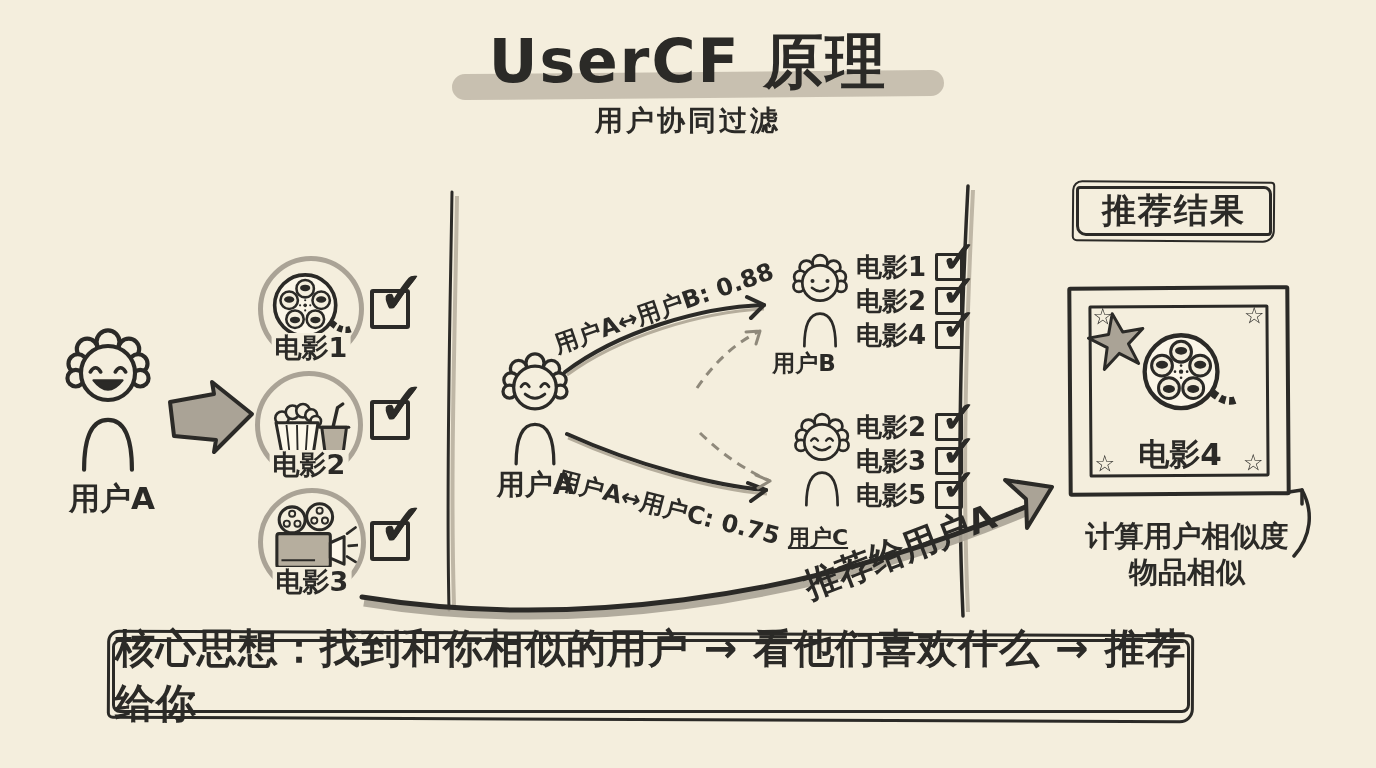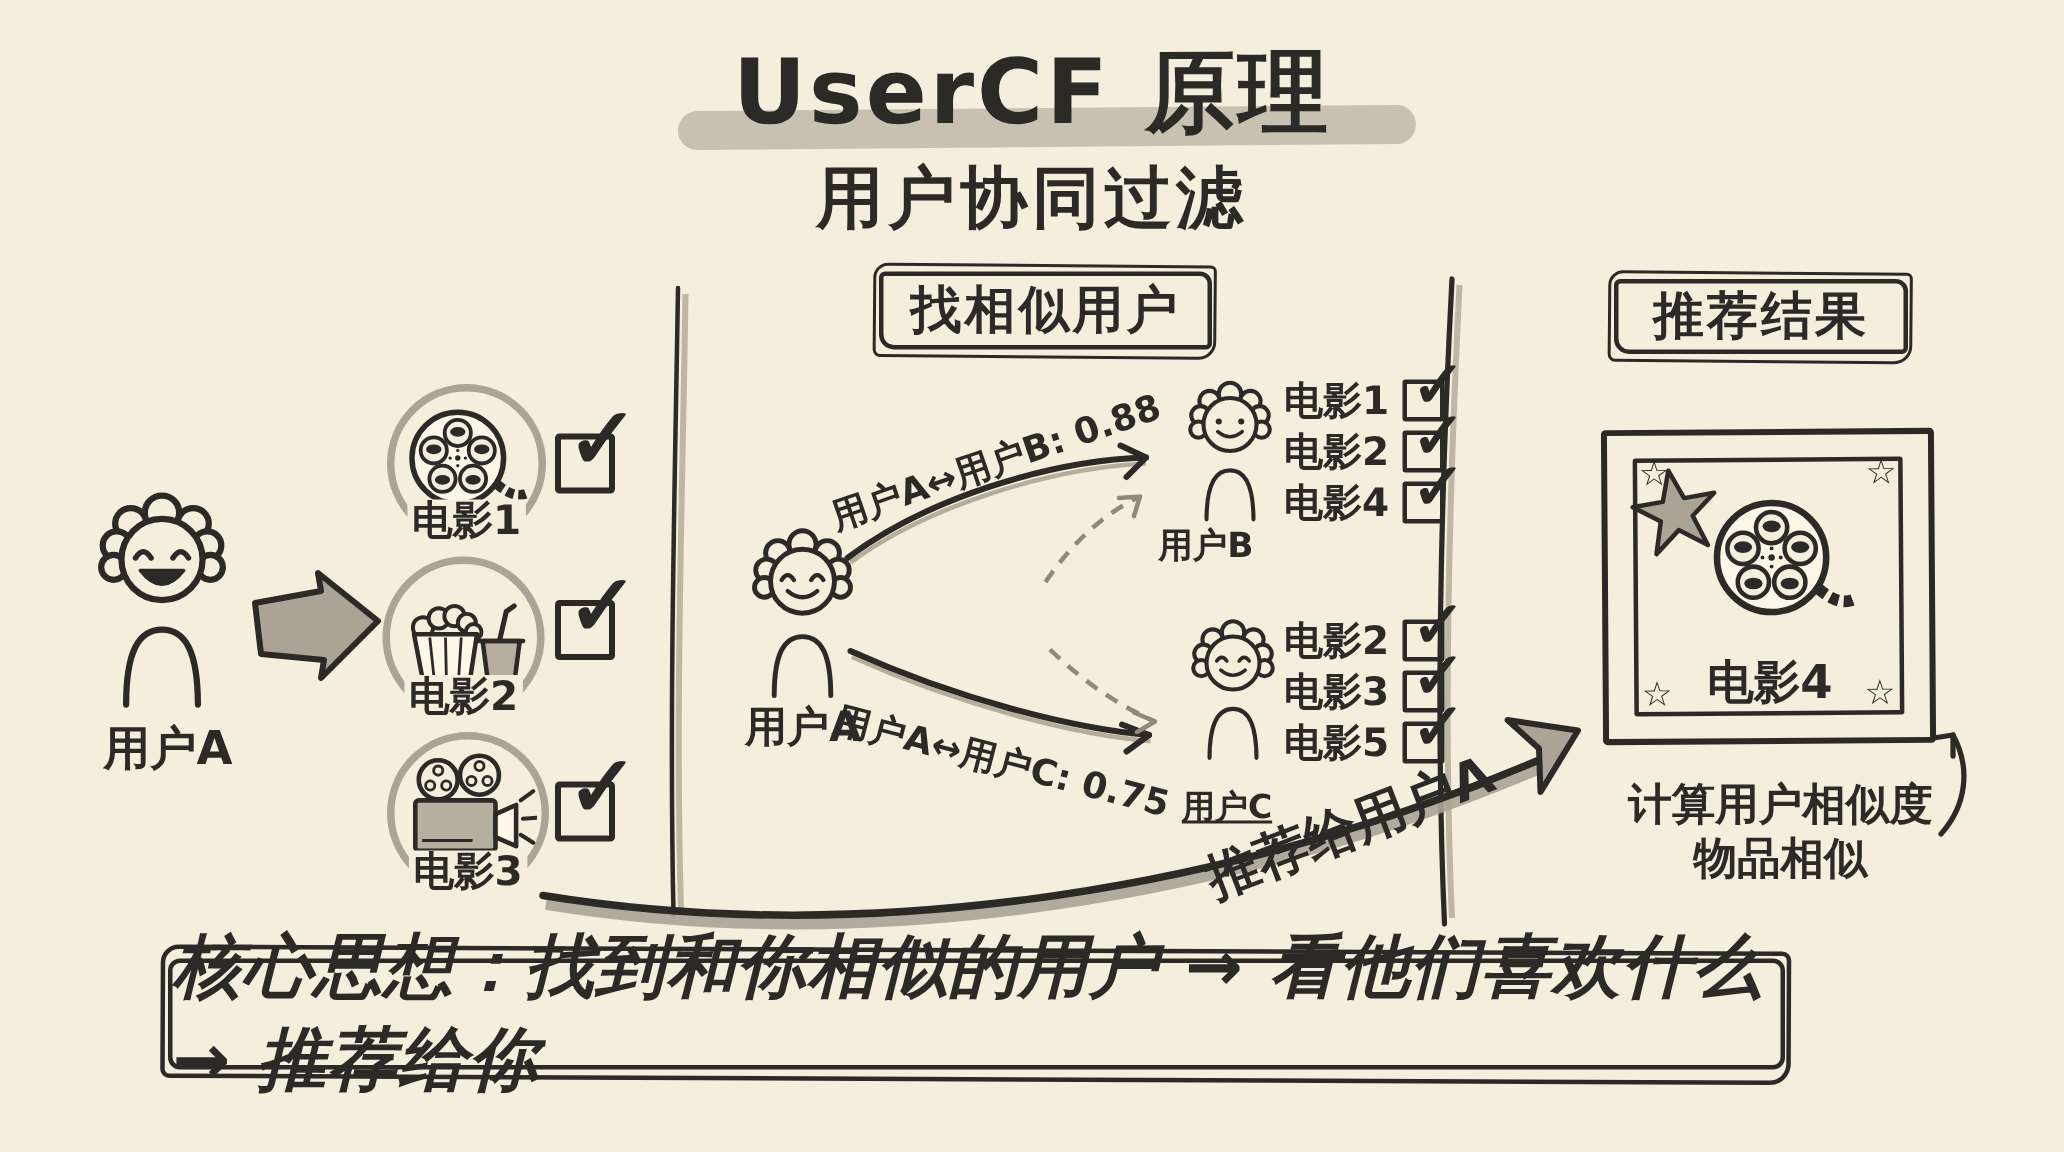--- a/index.html
+++ b/index.html
@@ -15,21 +15,21 @@
     background:var(--bg);
     font-family:"DejaVu Sans",sans-serif;
     color:var(--ink);
   }
   .ab{position:absolute;z-index:2;}
   .overlay{position:absolute;inset:0;width:1376px;height:768px;z-index:1;}
 
   
   .title{left:0;top:22px;width:100%;text-align:center;font-size:60px;font-weight:800;letter-spacing:2px;z-index:2;}
   .title-highlight{left:452px;top:72px;width:492px;height:26px;background:var(--gray-soft);opacity:.7;border-radius:13px;transform:rotate(-.5deg);z-index:1;}
-  .subtitle{left:0;top:102px;width:100%;text-align:center;font-size:45px;font-weight:800;letter-spacing:3px;}
+  .subtitle{left:0;top:102px;width:100%;text-align:center;font-size:28px;font-weight:800;letter-spacing:3px;}
 
   
   .sketch-box{border:3.5px solid var(--ink);border-radius:4px 8px 4px 10px;
     display:flex;align-items:center;justify-content:center;font-weight:800;}
   .sketch-box::after{content:"";position:absolute;inset:-8px -6px -9px -7px;
     border:2.5px solid var(--ink);border-radius:10px 4px 12px 5px;transform:rotate(.5deg);pointer-events:none;}
   .header-box{font-size:34px;letter-spacing:2px;background:var(--bg);}
   #hdr-target{left:128px;top:186px;width:204px;height:50px;}
   #hdr-similar{left:586px;top:181px;width:222px;height:52px;}
   #hdr-result{left:1076px;top:186px;width:196px;height:50px;}
@@ -61,22 +61,22 @@
   #frame-inner{position:absolute;inset:15px 17px;border:3px solid var(--ink);border-radius:2px;}
   .corner-star{position:absolute;font-size:23px;font-weight:700;line-height:1;}
   .cs-tl{left:1px;top:-3px;} .cs-tr{right:1px;top:-3px;}
   .cs-bl{left:2px;bottom:-1px;} .cs-br{right:3px;bottom:-1px;}
   #result-movie-label{left:1118px;top:434px;width:124px;text-align:center;font-size:31px;font-weight:800;}
   #result-note{left:1078px;top:518px;width:218px;text-align:center;font-size:29px;font-weight:800;line-height:1.25;}
 
   
   #recommend-label{left:786px;top:528px;width:228px;text-align:center;font-size:35px;font-weight:800;
     transform:rotate(-21deg);white-space:nowrap;}
-  #footer-box{left:112px;top:639px;width:1078px;height:74px;font-size:46px;letter-spacing:1px;
-    border-radius:8px;background:var(--bg);font-style:italic;}
+  #footer-box{left:112px;top:639px;width:1078px;height:74px;font-size:40px;letter-spacing:1px;
+    border-radius:8px;background:var(--bg);}
   #footer-box::after{inset:-10px -7px -11px -8px;border-width:3px;border-radius:12px 6px 14px 6px;transform:rotate(.25deg);}
 </style>
 </head>
 <body>
 
 <div id="canvas">
 
   <div class="ab title-highlight"></div>
   <div class="ab title">UserCF 原理</div>
   <div class="ab subtitle">用户协同过滤</div>
@@ -104,21 +104,20 @@
     <path d="M770,481 l-14,-6 M770,481 l-12,7" fill="none" stroke="#8f897b" stroke-width="3" stroke-linecap="round"></path>
 
     <path d="M364,602 C560,634 800,608 1030,510" fill="none" stroke="var(--gray)" stroke-width="9" opacity=".9"></path>
     <path d="M362,597 C560,629 800,603 1030,505" fill="none" stroke="var(--ink)" stroke-width="5" stroke-linecap="round"></path>
     <polygon points="1052,487 1005,480 1026,499 1027,528" fill="var(--gray)" stroke="var(--ink)" stroke-width="4" stroke-linejoin="round"></polygon>
 
     <path d="M1294,556 C1311,537 1314,512 1302,490" fill="none" stroke="var(--ink)" stroke-width="3.5" stroke-linecap="round"></path>
     <path d="M1302,490 l-13,2 M1302,490 l0,14" fill="none" stroke="var(--ink)" stroke-width="3.5" stroke-linecap="round"></path>
   </svg>
 
-  <div class="ab sketch-box header-box" id="hdr-similar">找相似用户</div>
   <div class="ab sketch-box header-box" id="hdr-result">推荐结果</div>
 
   <svg class="ab" style="left:56px;top:326px;width:104px;height:146px;" viewBox="0 0 100 140">
     <g fill="var(--bg)" stroke="var(--ink)" stroke-width="4">
       <circle cx="30" cy="22" r="10"></circle>
         <circle cx="50" cy="15" r="11"></circle>
         <circle cx="70" cy="22" r="10"></circle>
       <circle cx="21" cy="36" r="9"></circle>
         <circle cx="79" cy="36" r="9"></circle>
       <circle cx="19" cy="50" r="8"></circle>

